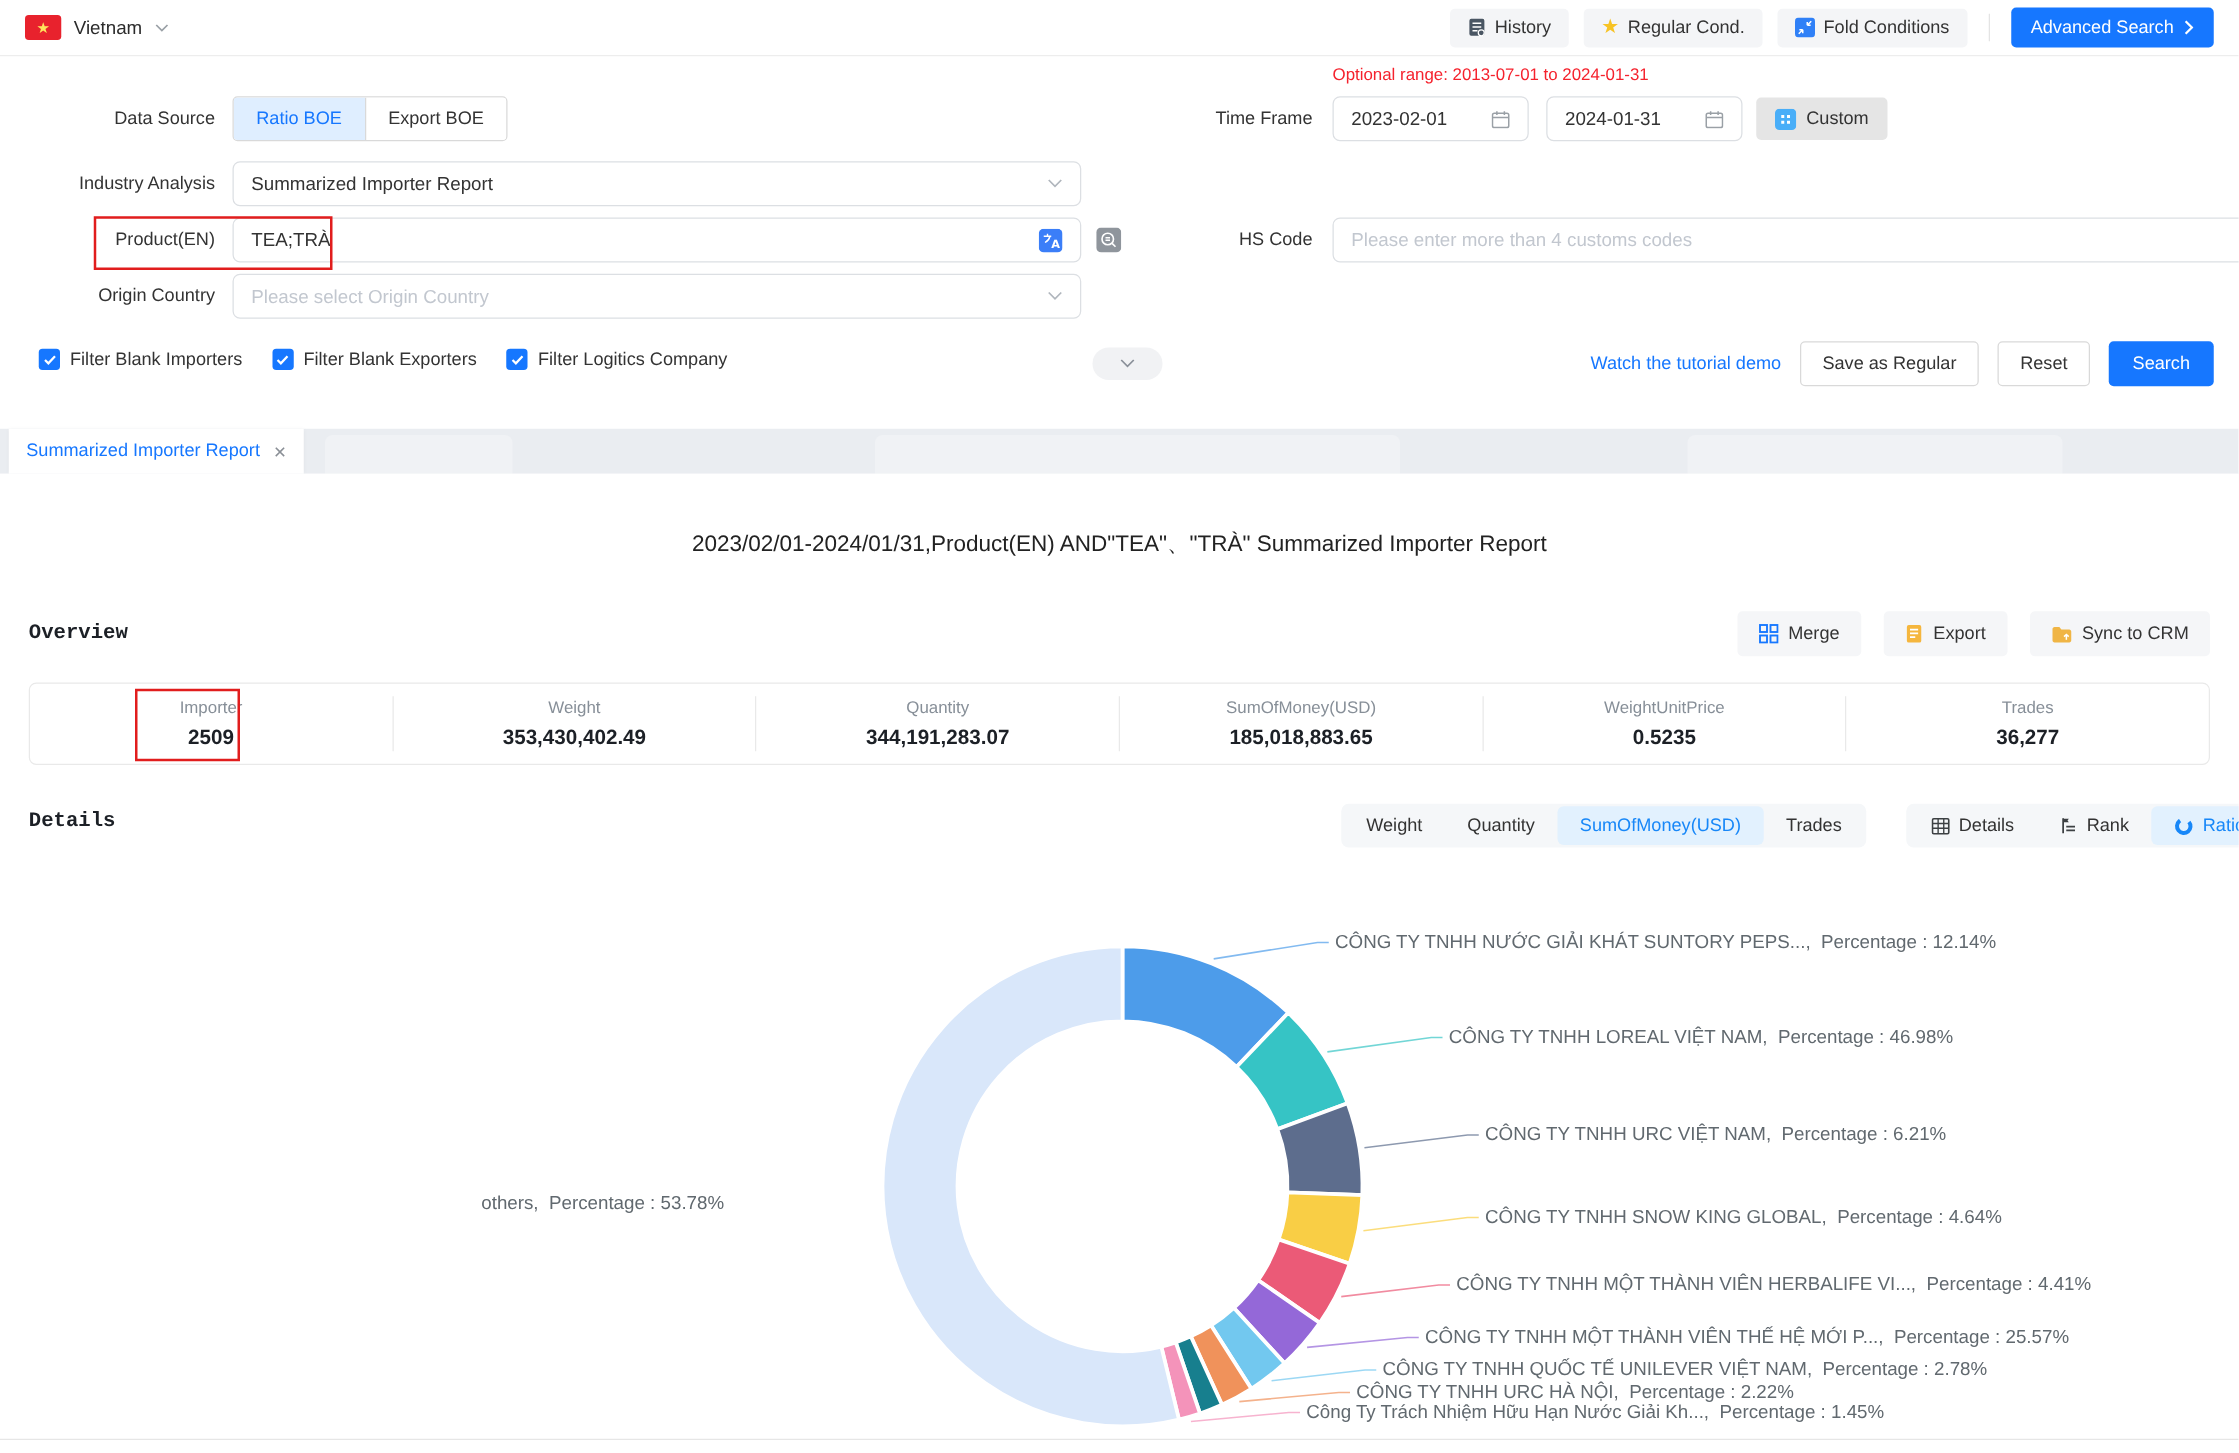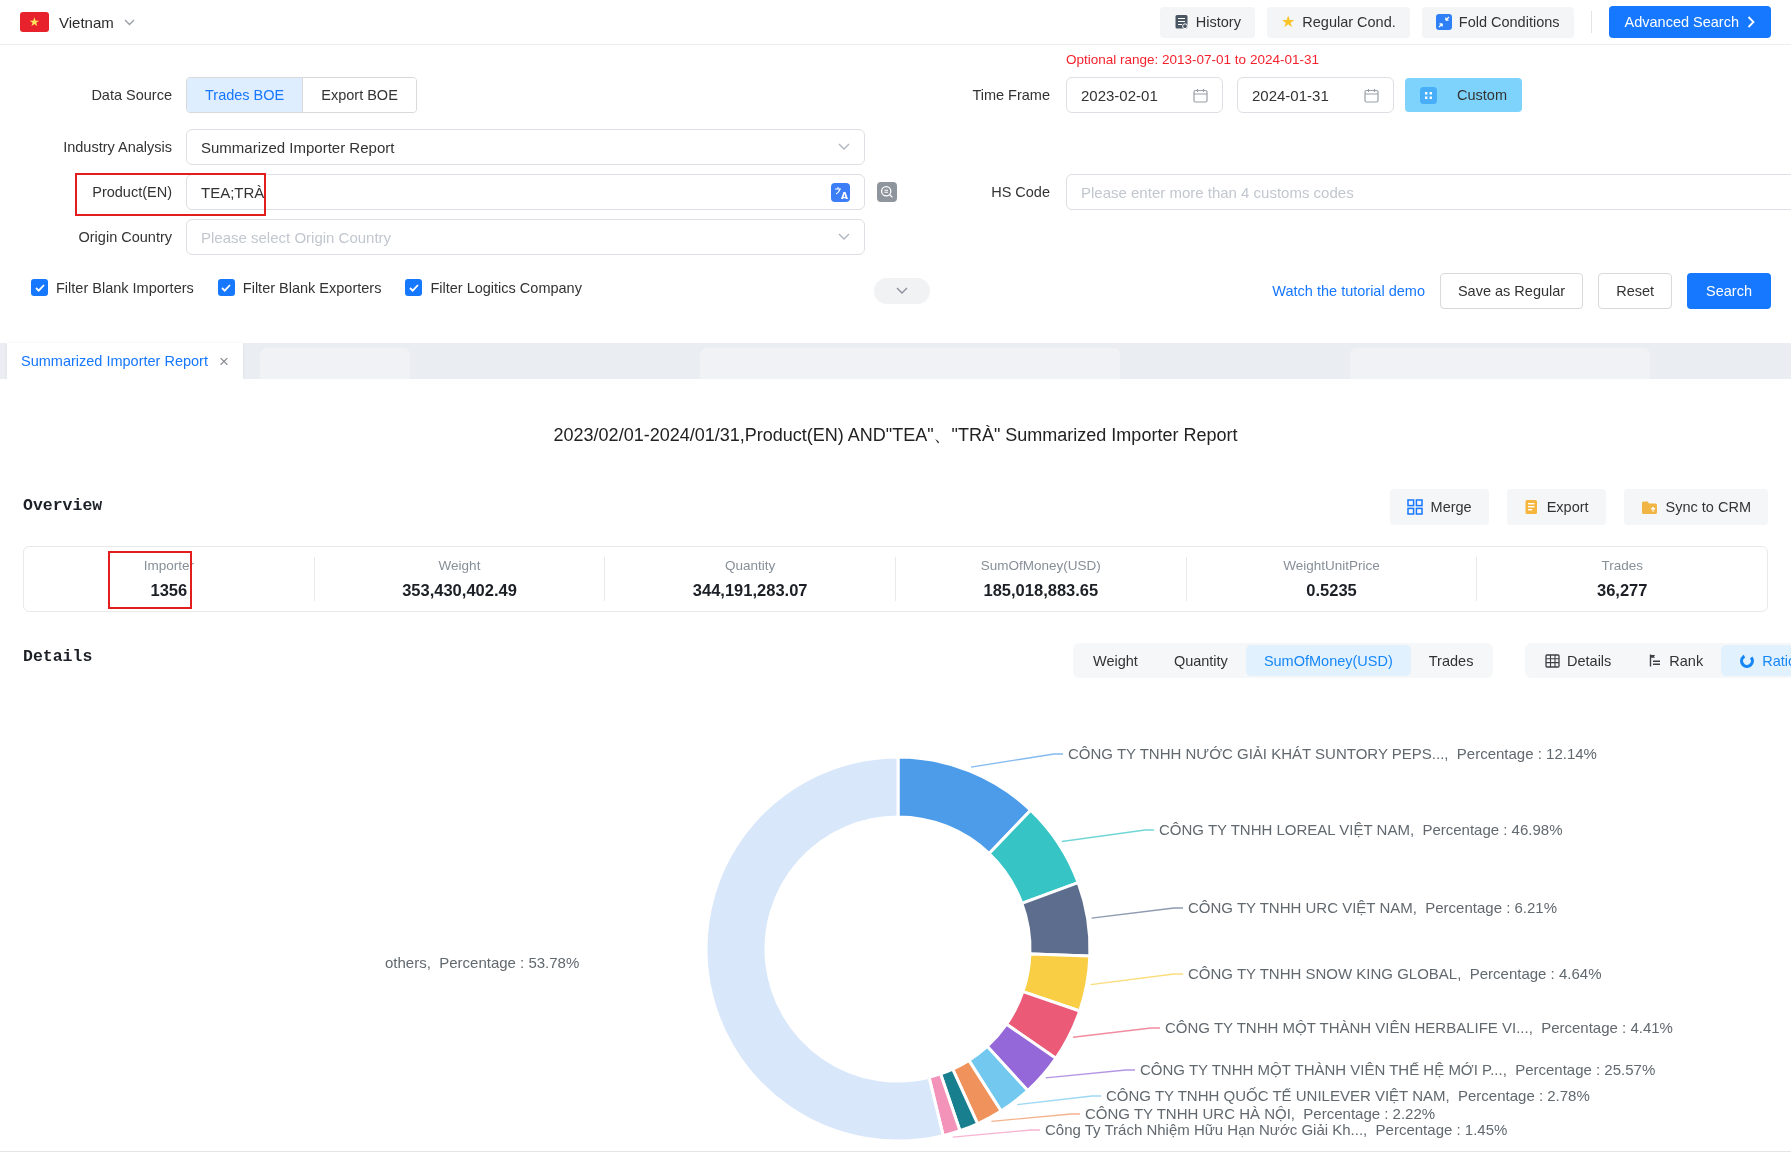--- a/index.html
+++ b/index.html
@@ -25,22 +25,22 @@
          box-sizing:border-box;display:flex;align-items:center;padding:0 14px;}
   .field .val{color:#333;font-size:15px;}
   .field .ph{color:#c2c7cf;font-size:15px;}
   .field .chev{margin-left:auto;}
   .seg{position:absolute;left:186px;top:31px;height:36px;border:1px solid #d9d9d9;border-radius:4px;
        overflow:hidden;display:flex;box-sizing:border-box;}
   .seg-cell{display:flex;align-items:center;padding:0 18px;font-size:14.5px;background:#fff;color:#333;cursor:pointer;}
   .seg-cell.active{background:#dfeeff;color:#1677ff;}
   .seg-cell + .seg-cell{border-left:1px solid #d9d9d9;}
   .opt-range{position:absolute;left:1066px;top:6px;color:#f5222d;font-size:13.5px;}
-  .gray-btn{position:absolute;height:34px;background:#7dd3fc;border-radius:4px;display:flex;align-items:center;
-            gap:20px;padding:0 15px;box-sizing:border-box;cursor:pointer;}
+  .gray-btn{position:absolute;height:34px;background:#e5e5e5;border-radius:4px;display:flex;align-items:center;
+            gap:8px;padding:0 15px;box-sizing:border-box;cursor:pointer;}
   .icon-abs{position:absolute;display:flex;align-items:center;justify-content:center;cursor:pointer;}
   .red-box{position:absolute;border:2px solid #e11d1d;pointer-events:none;}
   .cbrow{position:absolute;left:31px;top:233px;display:flex;align-items:center;gap:24px;}
   .cbitem{display:flex;align-items:center;gap:8px;cursor:pointer;}
   .cb{width:17px;height:17px;background:#1677ff;border-radius:3px;display:inline-flex;align-items:center;justify-content:center;}
   .collapse-pill{position:absolute;left:874px;top:232px;width:56px;height:26px;border-radius:13px;background:#f1f2f4;
                  display:flex;align-items:center;justify-content:center;cursor:pointer;}
   .actions{position:absolute;right:20px;top:227px;height:36px;display:flex;align-items:center;gap:15px;}
   .link{color:#1677ff;font-size:14.5px;cursor:pointer;}
   .btn-outline{height:36px;border:1px solid #d9d9d9;border-radius:4px;background:#fff;display:flex;align-items:center;
@@ -120,21 +120,21 @@
             <path d="M1.5 1l5 5-5 5" stroke="#fff" fill="none" stroke-width="1.8"></path>
           </svg>
       </div>
     </div>
   </div>
 
   <div class="panel">
 
     <div class="flabel" style="left:0;top:31px;">Data Source</div>
     <div class="seg">
-      <div class="seg-cell active">Trades BOE</div>
+      <div class="seg-cell active">Ratio BOE</div>
       <div class="seg-cell">Export BOE</div>
     </div>
     <div class="opt-range">Optional range:  2013-07-01 to 2024-01-31</div>
     <div class="flabel" style="left:878px;top:31px;">Time Frame</div>
     <div class="field" style="left:1066px;top:31px;width:157px;">
       <span class="val">2023-02-01</span>
       <svg class="chev" width="15" height="15" viewBox="0 0 15 15">
           <rect x="1" y="2.5" width="13" height="11.5" rx="1.5" fill="none" stroke="#9aa0a6" stroke-width="1.2"></rect>
           <path d="M1 6h13M4.5 1v3M10.5 1v3" stroke="#9aa0a6" stroke-width="1.2"></path>
         </svg>
@@ -272,21 +272,21 @@
             <path d="M1 3.3c0-1 .7-1.8 1.6-1.8h3.9l1.6 2h6.3c.9 0 1.6.8 1.6 1.8v6.9c0 1-.7 1.8-1.6 1.8H2.6c-.9 0-1.6-.8-1.6-1.8z" fill="#f0b545"></path>
             <path d="M10.2 9.3l1.9-1.7 1.9 1.7M12.1 7.8v4" stroke="#fff" stroke-width="1.2" fill="none"></path>
           </svg>
         <span>Sync to CRM</span>
       </div>
     </div>
 
     <div class="stats" style="position:absolute;">
       <div class="stat" style="position:relative;">
         <span class="sl">Importer</span>
-        <span class="sv">1356</span>
+        <span class="sv">2509</span>
         <div class="red-box" style="left: 84px; top: -6px; width: 80px; height: 54px; border-color: rgb(225, 29, 29);"></div>
       </div>
       <div class="stat">
         <span class="sl">Weight</span>
         <span class="sv">353,430,402.49</span>
       </div>
       <div class="stat">
         <span class="sl">Quantity</span>
         <span class="sv">344,191,283.07</span>
       </div>

